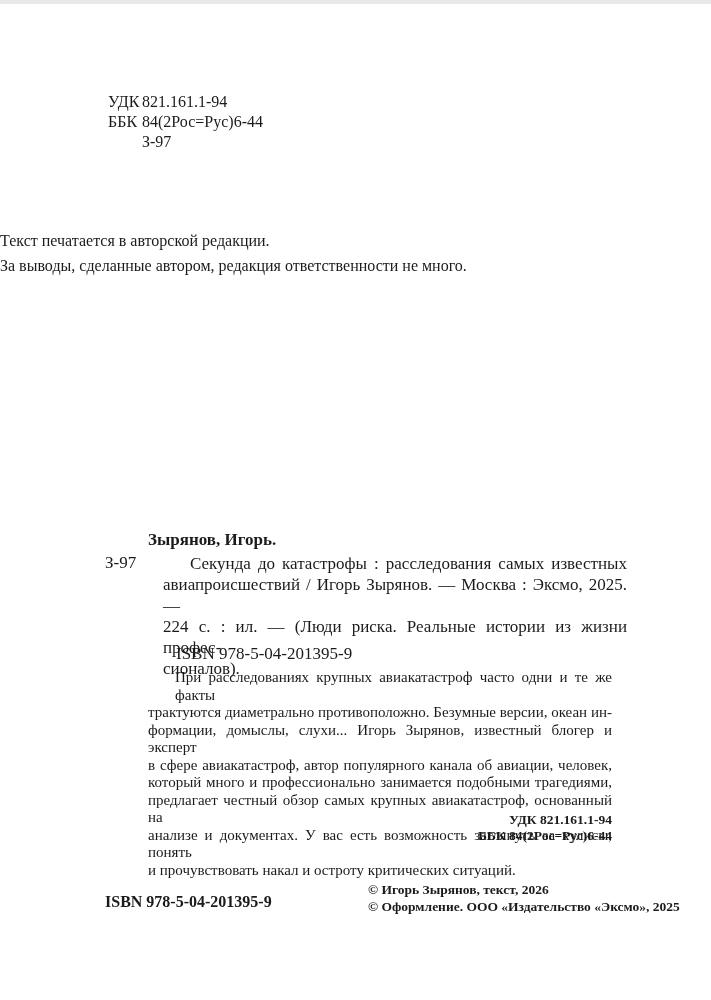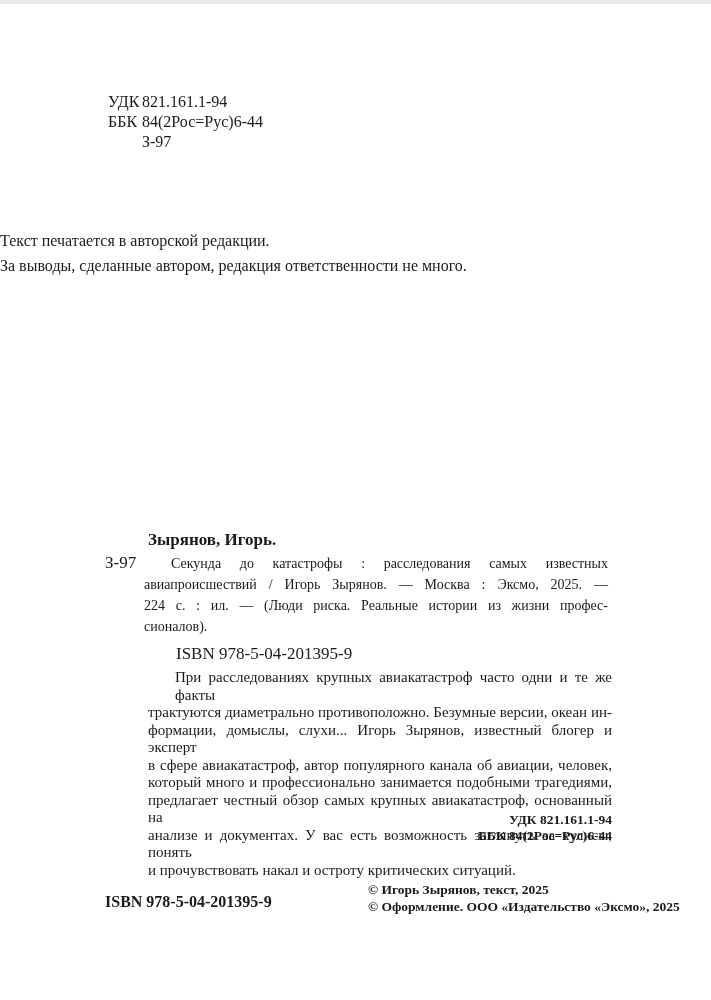--- a/index.html
+++ b/index.html
@@ -16,21 +16,21 @@
   }
   
   .top-class { position: absolute; left: 108px; top: 88px; font-size: 16px; line-height: 20px; }
   .top-class .row { white-space: nowrap; }
   .top-class .lbl { display: inline-block; width: 34px; }
   
   .note { position: absolute; left: 0; top: 224px; width: 711px; font-size: 16px; line-height: 25px; }
   
   .cat-author { position: absolute; left: 148px; top: 526px; font-size: 17px; font-weight: bold; }
   .cat-sign { position: absolute; left: 105px; top: 549px; font-size: 17px; }
-  .cat-body { position: absolute; left: 144px; top: 549px; width: 464px; font-size: 14px; line-height: 21px; }
+  .cat-body { position: absolute; left: 163px; top: 549px; width: 464px; font-size: 17px; line-height: 21px; }
   .jline { text-align: justify; text-align-last: justify; text-justify: inter-word; }
   .lline { text-align: left; }
   .indent { padding-left: 27px; }
   
   .isbn-mid { position: absolute; left: 176px; top: 640px; font-size: 17px; }
   
   .annot { position: absolute; left: 148px; top: 665px; width: 464px; font-size: 15px; line-height: 17.5px; }
   
   .bot-class { position: absolute; right: 99px; top: 808px; text-align: right; font-weight: bold; font-size: 13.5px; line-height: 16px; }
   
@@ -83,17 +83,17 @@
   </div>
 
   <div class="bot-class">
     <div>УДК 821.161.1-94</div>
     <div>ББК 84(2Рос=Рус)6-44</div>
   </div>
 
   <div class="foot-isbn">ISBN 978-5-04-201395-9</div>
 
   <div class="foot-copy">
-    <div>© Игорь Зырянов, текст, 2025</div>
+    <div>© Игорь Зырянов, текст, 2026</div>
     <div>© Оформление. ООО «Издательство «Эксмо», 2025</div>
   </div>
 
 </div>
 
 </body></html>

